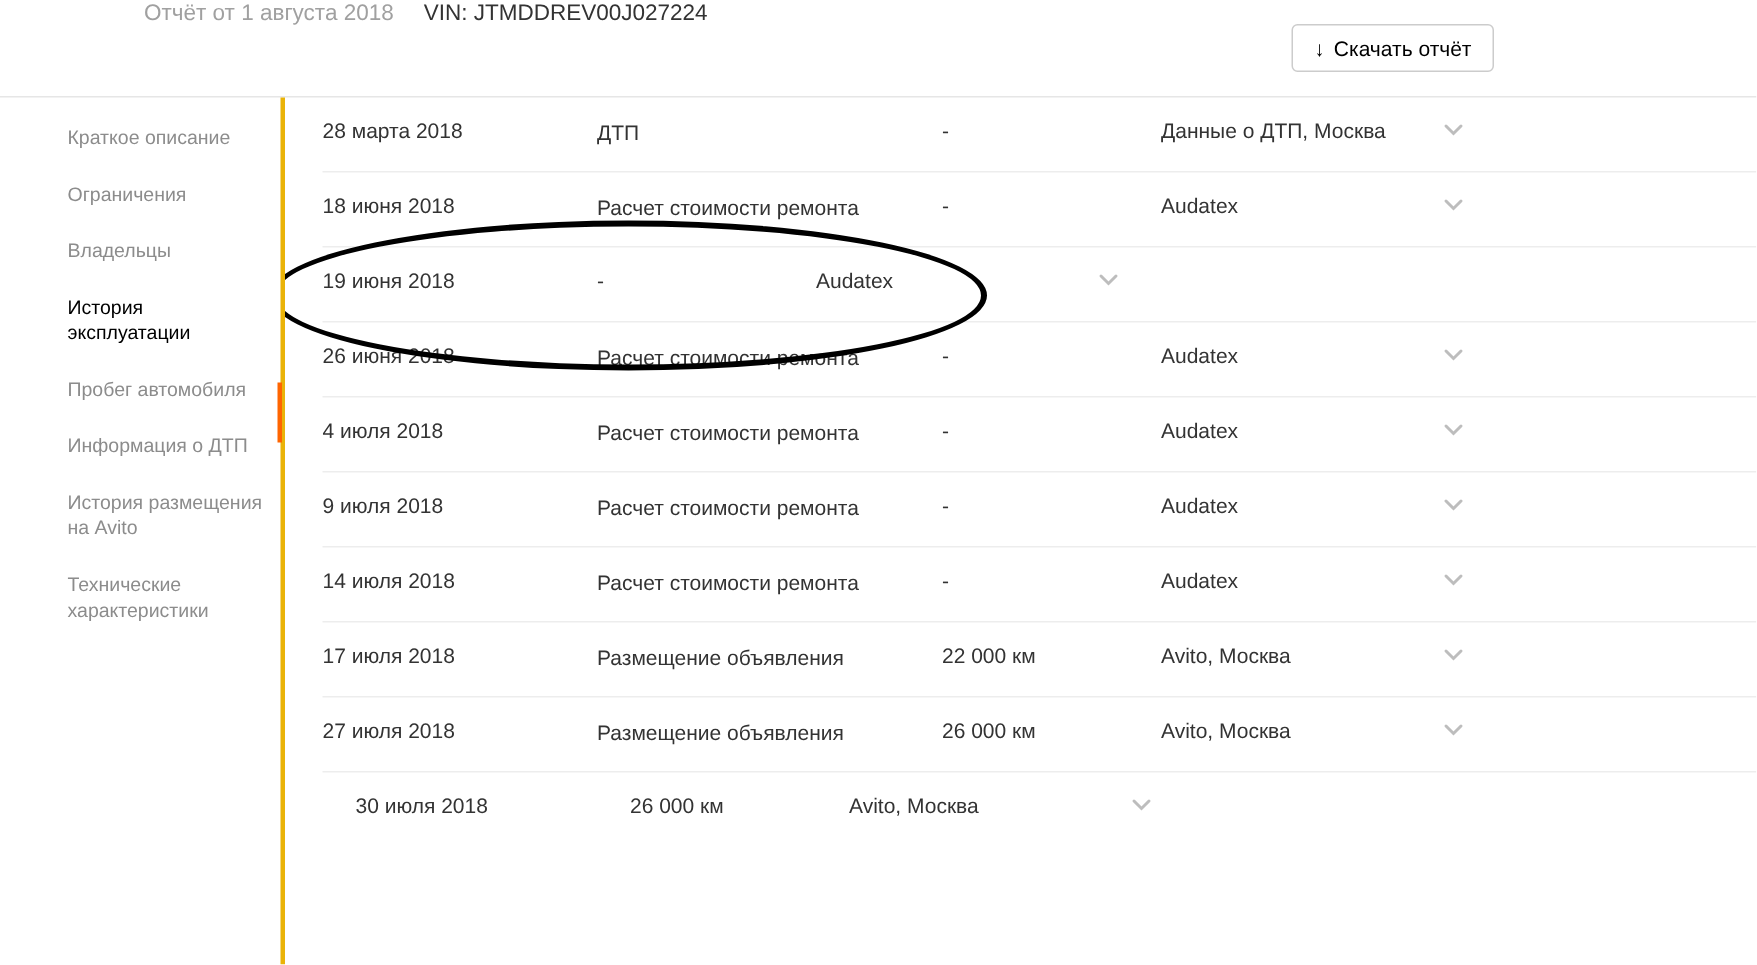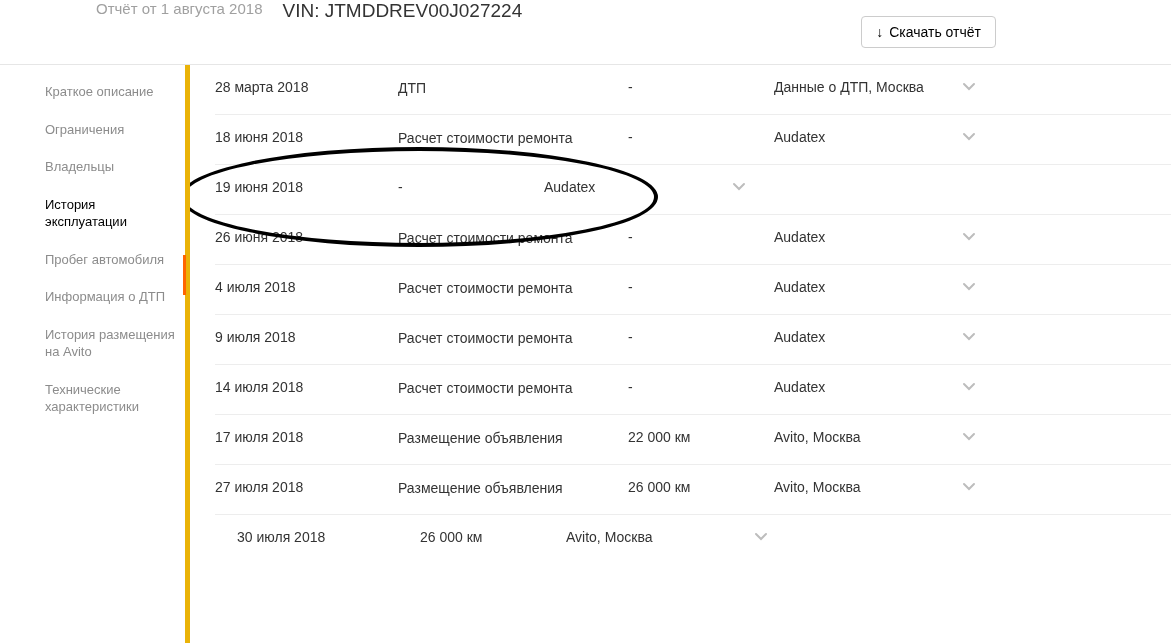--- a/index.html
+++ b/index.html
@@ -20,21 +20,21 @@
     align-items: flex-start;
     padding-left: 96px;
     position: relative;
   }
   .header .report-date {
     color: #a0a0a0;
     font-size: 15px;
   }
   .header .vin-label {
     margin-left: 20px;
-    font-size: 19px;
+    font-size: 15px;
     color: #333;
   }
   .header .download-btn {
     position: absolute;
     right: 175px;
     top: 16px;
     background: #fff;
     border: 1px solid #ccc;
     border-radius: 4px;
     padding: 7px 14px;
@@ -43,21 +43,21 @@
     display: flex;
     align-items: center;
     gap: 6px;
   }
   .layout {
     display: flex;
     height: calc(643px - 65px);
   }
   .sidebar {
     width: 190px;
-    border-right: 5px solid #eab308;
+    border-right: 3px solid #eab308;
     padding-top: 18px;
     padding-left: 45px;
     padding-right: 0;
     box-sizing: border-box;
     position: relative;
   }
   .sidebar .nav-item {
     font-size: 13px;
     color: #8c8c8c;
     line-height: 1.35;

